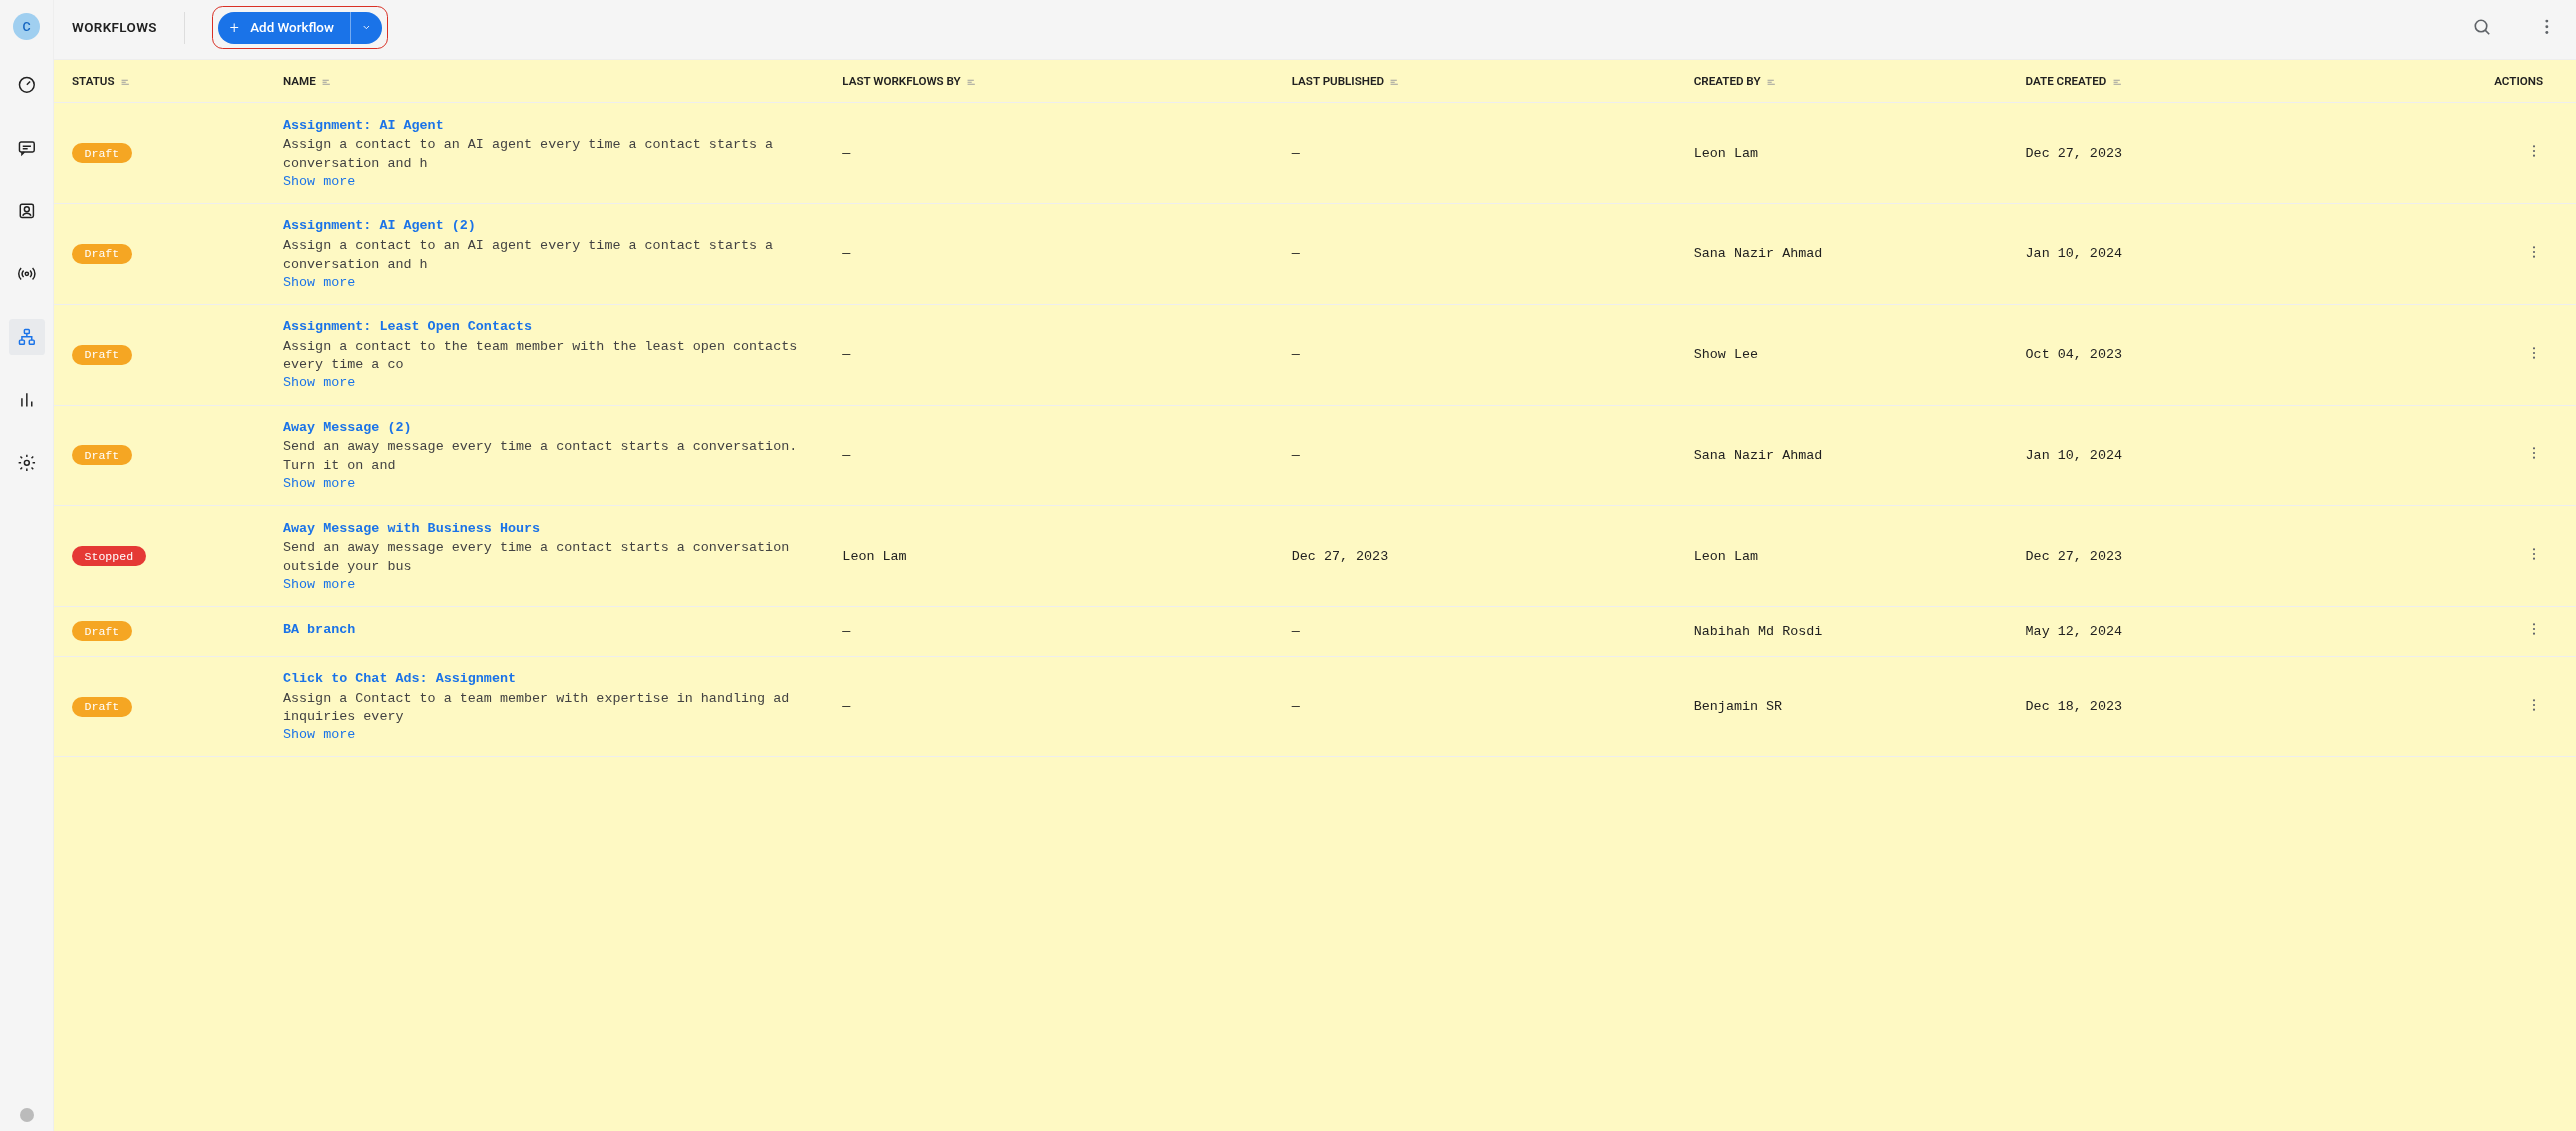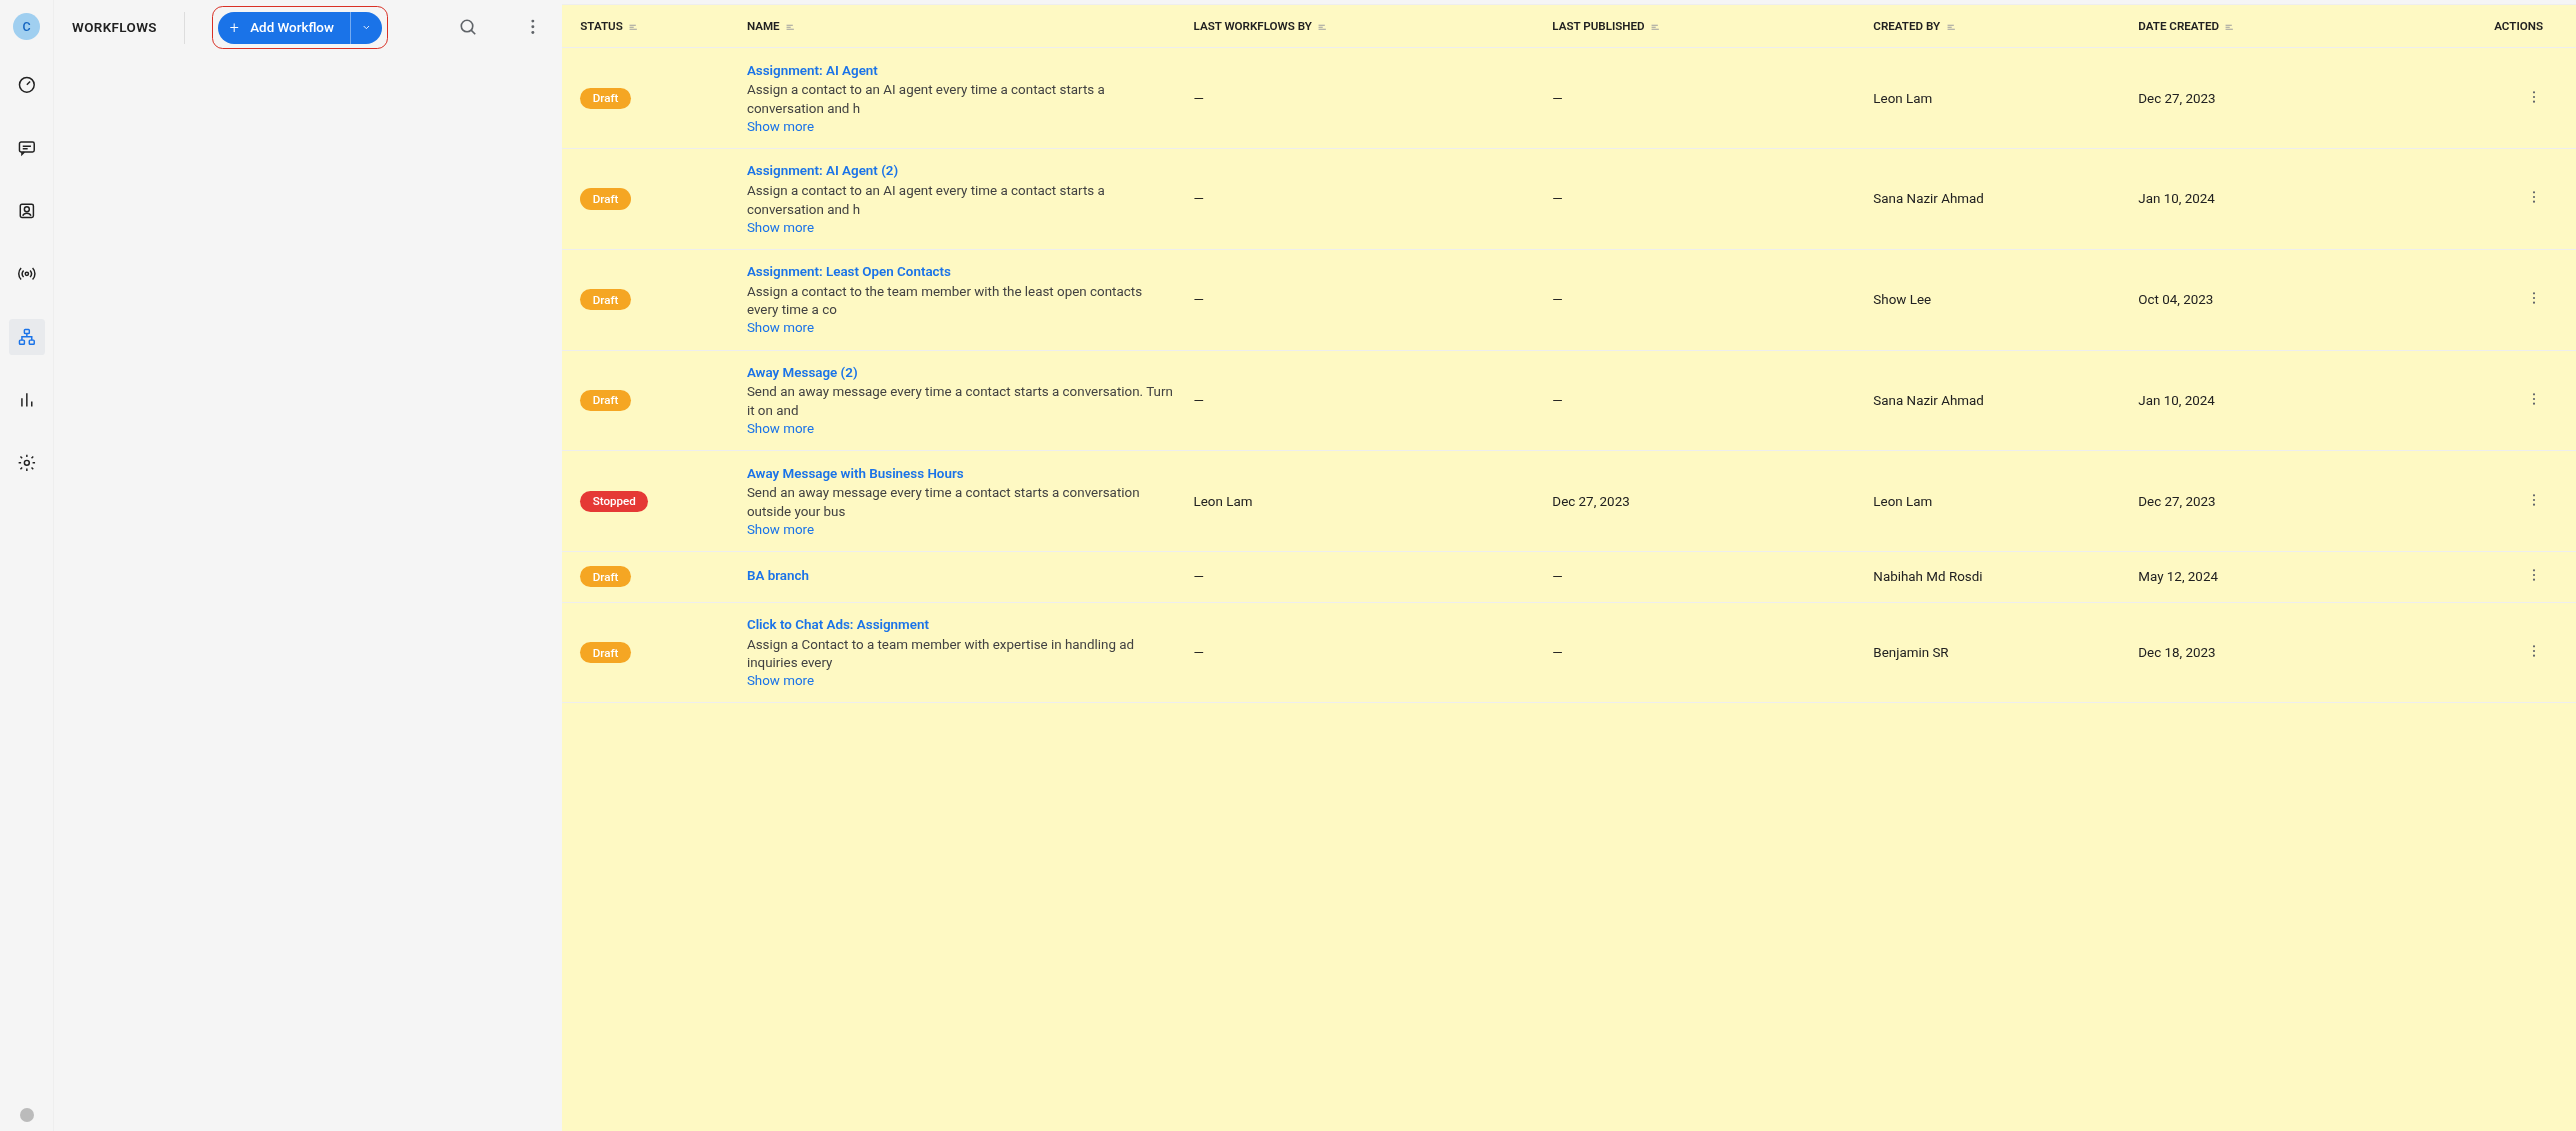--- a/index.html
+++ b/index.html
@@ -4,37 +4,37 @@
 <style>
 * { box-sizing: border-box; margin: 0; padding: 0; }
 body { font-family: -apple-system, BlinkMacSystemFont, "Segoe UI", Roboto, sans-serif; background: #f5f5f5; color: #212121; overflow: hidden; }
 .app { display: flex; height: 100vh; width: 100vw; }
 .sidebar { width: 54px; background: #f5f5f5; display: flex; flex-direction: column; align-items: center; padding-top: 12.5px; gap: 27px; border-right: 0.9px solid #eee; }
 .avatar-org { width: 27px; height: 27px; border-radius: 50%; background: #a0cff0; display: flex; align-items: center; justify-content: center; color: #1565c0; font-weight: 500; font-size: 12.5px; }
 .side-icon { width: 21.5px; height: 21.5px; display: flex; align-items: center; justify-content: center; color: #212121; cursor: pointer; }
 .side-icon.active { color: #1a73e8; }
 .side-icon-wrap.active { background: #e8eaed; border-radius: 3.6px; }
 .side-icon-wrap { width: 36px; height: 36px; display:flex; align-items:center; justify-content:center; }
-.main { flex: 1; display: flex; background: #f5f5f5; overflow: hidden; }
+.main { flex: 1; display: flex; flex-direction: column; background: #f5f5f5; overflow: hidden; }
 .topbar { height: 55px; display: flex; align-items: center; padding: 0 18px; gap: 27px; }
 .topbar-title { font-size: 13.4px; font-weight: 600; letter-spacing: 0.4px; }
 .topbar-divider { width: 0.9px; height: 32px; background: #ddd; }
 .add-wrap { border: 1.8px solid #d93025; border-radius: 10.7px; padding: 4.5px 5.4px; display: inline-flex; }
 .add-btn { display: inline-flex; align-items: center; background: #1a73e8; color: #fff; border-radius: 18px; height: 32px; overflow: hidden; cursor: pointer; }
 .add-btn .plus { width: 32px; display:flex; align-items:center; justify-content:center; font-size:16px; font-weight:300; }
 .add-btn .lbl { padding-right: 16px; font-size: 13.4px; font-weight: 500; }
 .add-btn .caret { border-left: 0.9px solid rgba(255,255,255,0.4); width: 32px; height:100%; display:flex; align-items:center; justify-content:center; }
 .topbar-spacer { flex: 1; }
 .top-icon { width: 21.5px; height:21.5px; color:#5f6368; cursor:pointer; margin-left: 16px; }
 .content { flex:1; background:#fef9c3; overflow-y:auto; border-top: 0.9px solid #eee; margin-top: 3.6px; }
 table { width: 100%; border-collapse: collapse; table-layout: fixed; }
 thead th { text-align: left; font-size: 11.6px; font-weight: 600; color: #212121; padding: 14.3px 9px; border-bottom: 0.9px solid #eee; white-space: nowrap; }
 thead th .sort-icon { display:inline-flex; vertical-align:middle; margin-left:5.4px; color:#9e9e9e; }
 thead th:last-child { text-align: right; padding-right: 33px; }
-tbody td { padding: 14.3px 9px; border-bottom: 0.9px solid #eee; vertical-align: middle; font-size: 13.4px; color: #212121; }
+tbody td { padding: 14.3px 9px; border-bottom: 0.9px solid #eee; vertical-align: middle; font-size: 13.4px; color: #212121; font-family: Liberation Mono, monospace; }
 tbody td:first-child { padding-left: 18px; }
 tbody td:last-child { text-align: right; padding-right: 34px; }
 .badge { display:inline-block; padding: 3.6px 12.5px; border-radius: 12.5px; font-size: 11.6px; font-weight: 500; color: #fff; }
 .badge.draft { background: #f5a623; }
 .badge.stopped { background: #e53935; }
 .wname { color: #1a73e8; font-weight: 600; font-size: 13.4px; display:block; margin-bottom: 3.6px; cursor:pointer; }
 .wdesc { color: #424242; font-size: 13.4px; line-height: 1.4; }
 .showmore { color: #1a73e8; font-size: 13.4px; cursor:pointer; display:block; margin-top:0; }
 .dots { color: #5f6368; cursor:pointer; width:18px; display:inline-block; }
 .avatar-bottom { width:14.3px; height:14.3px; border-radius:50%; background:#bbb; position:fixed; left:19.7px; bottom:9px; }

